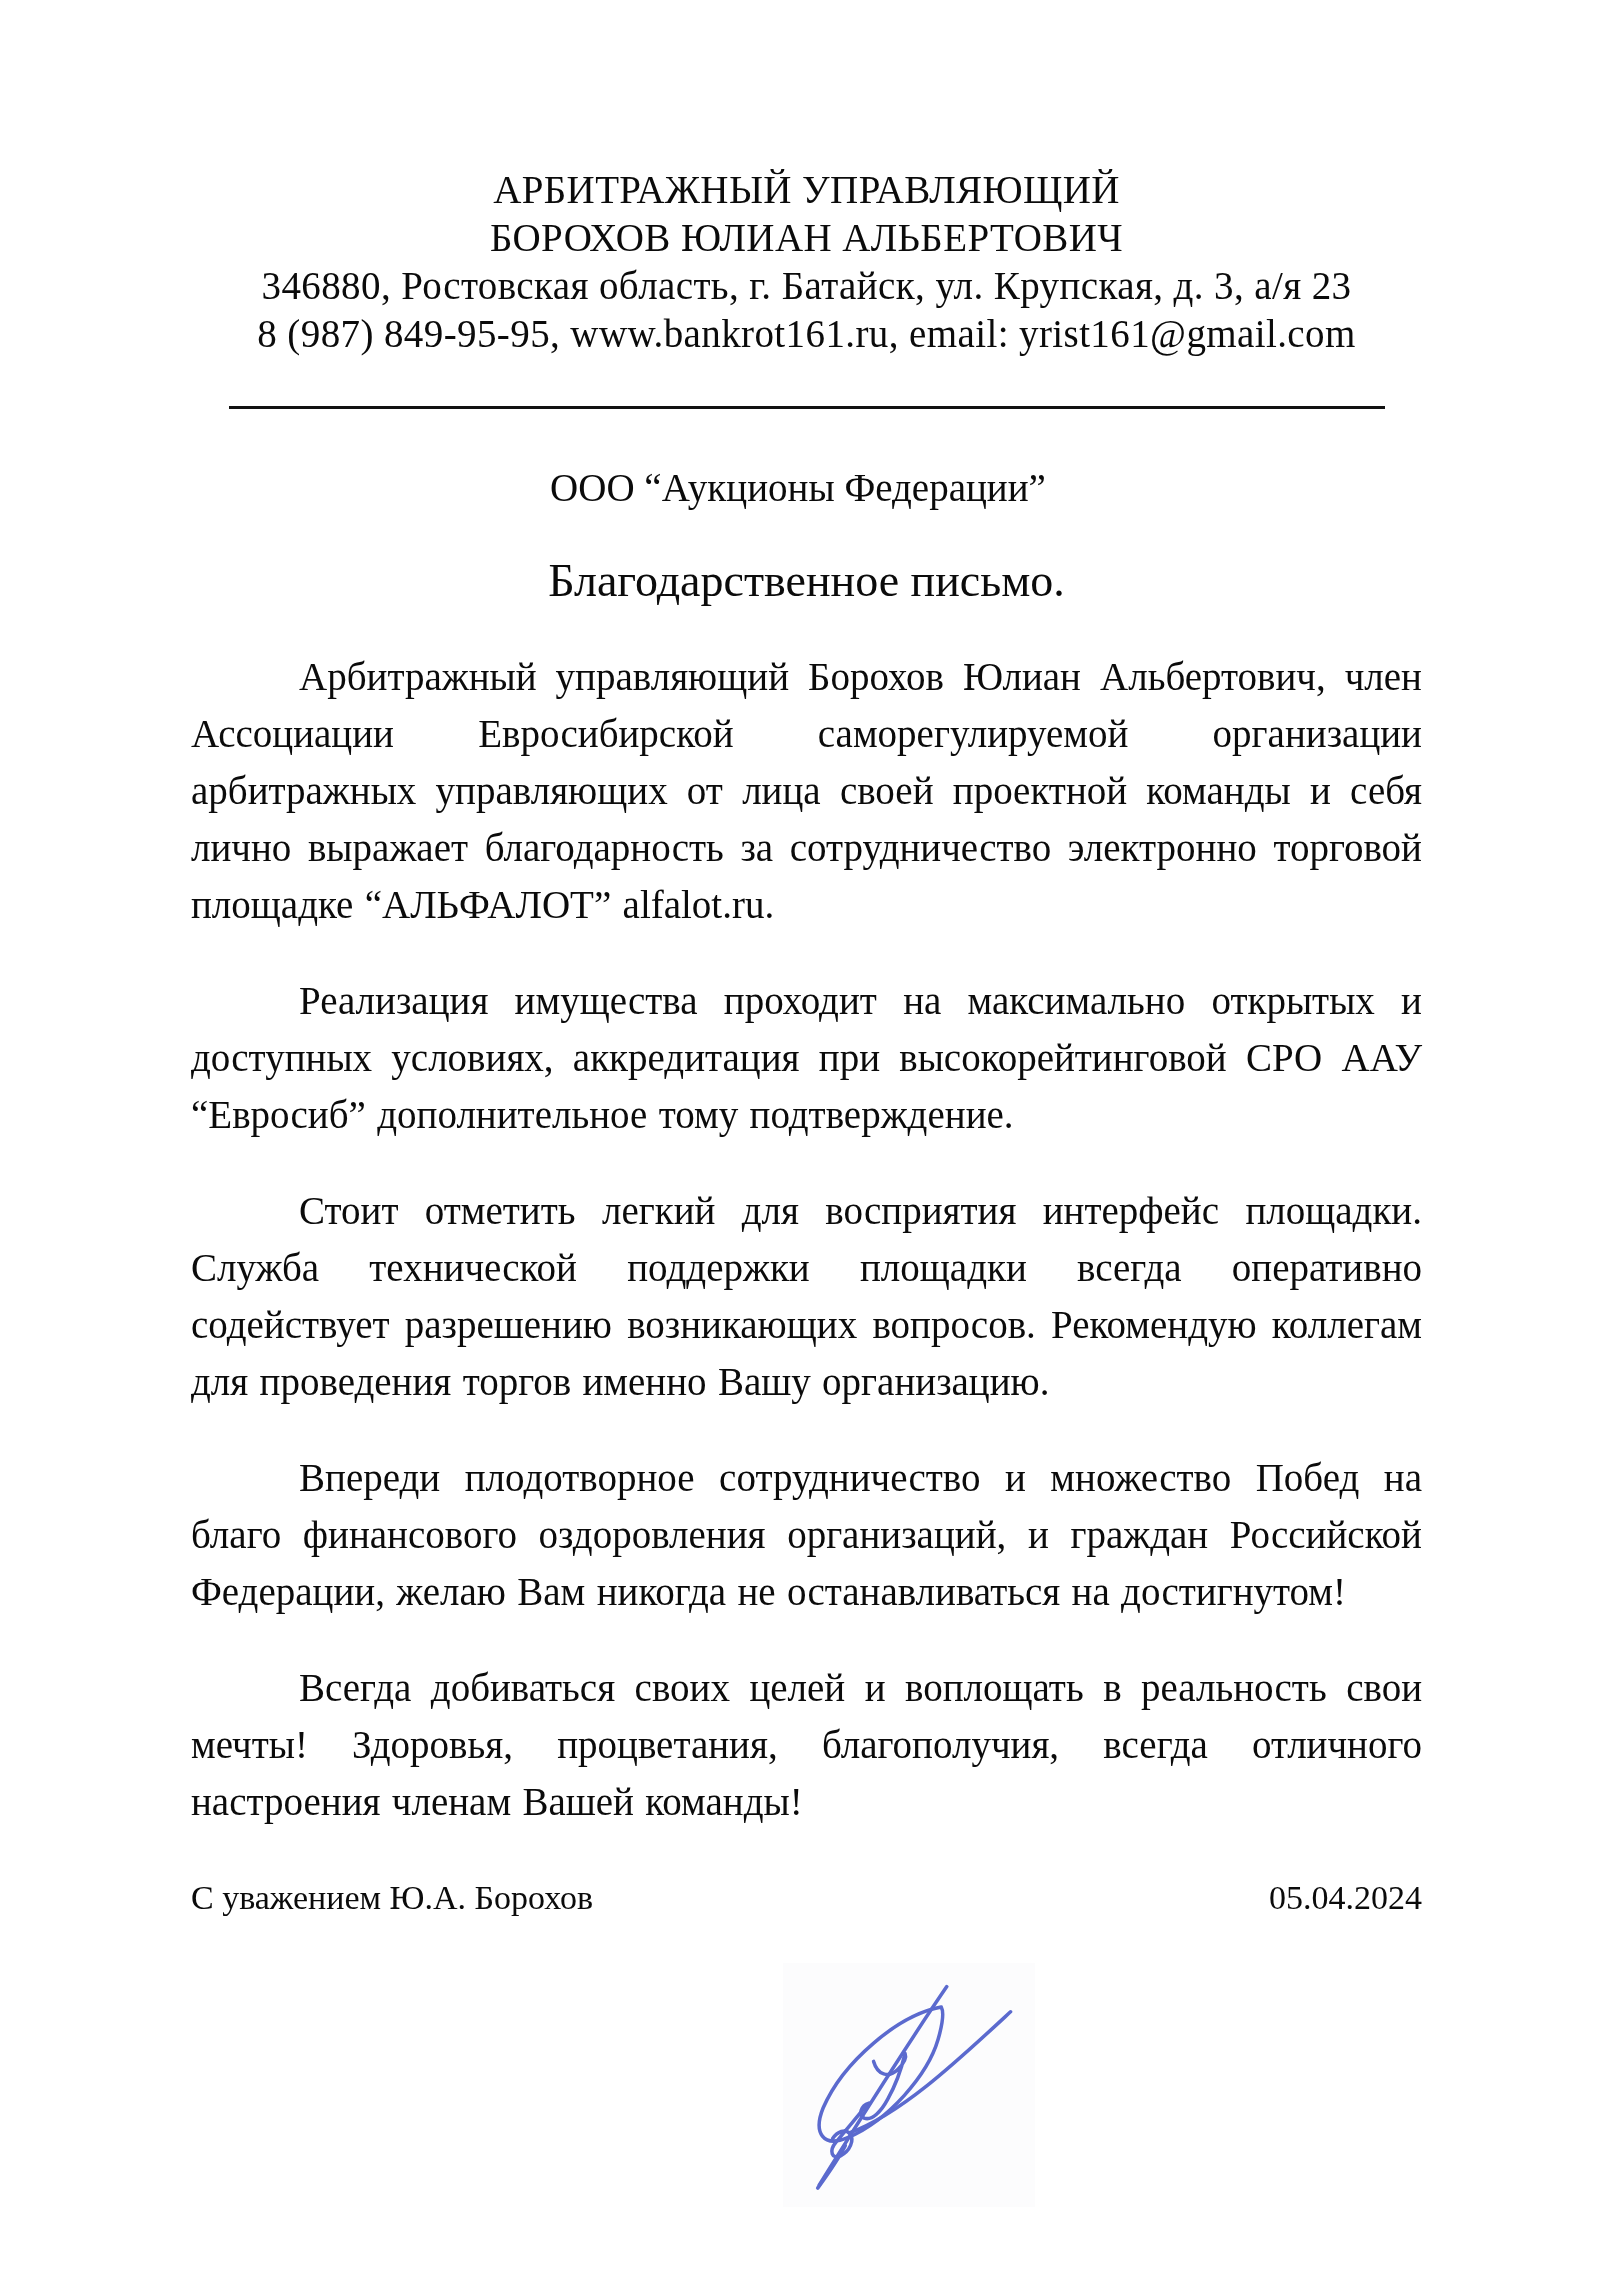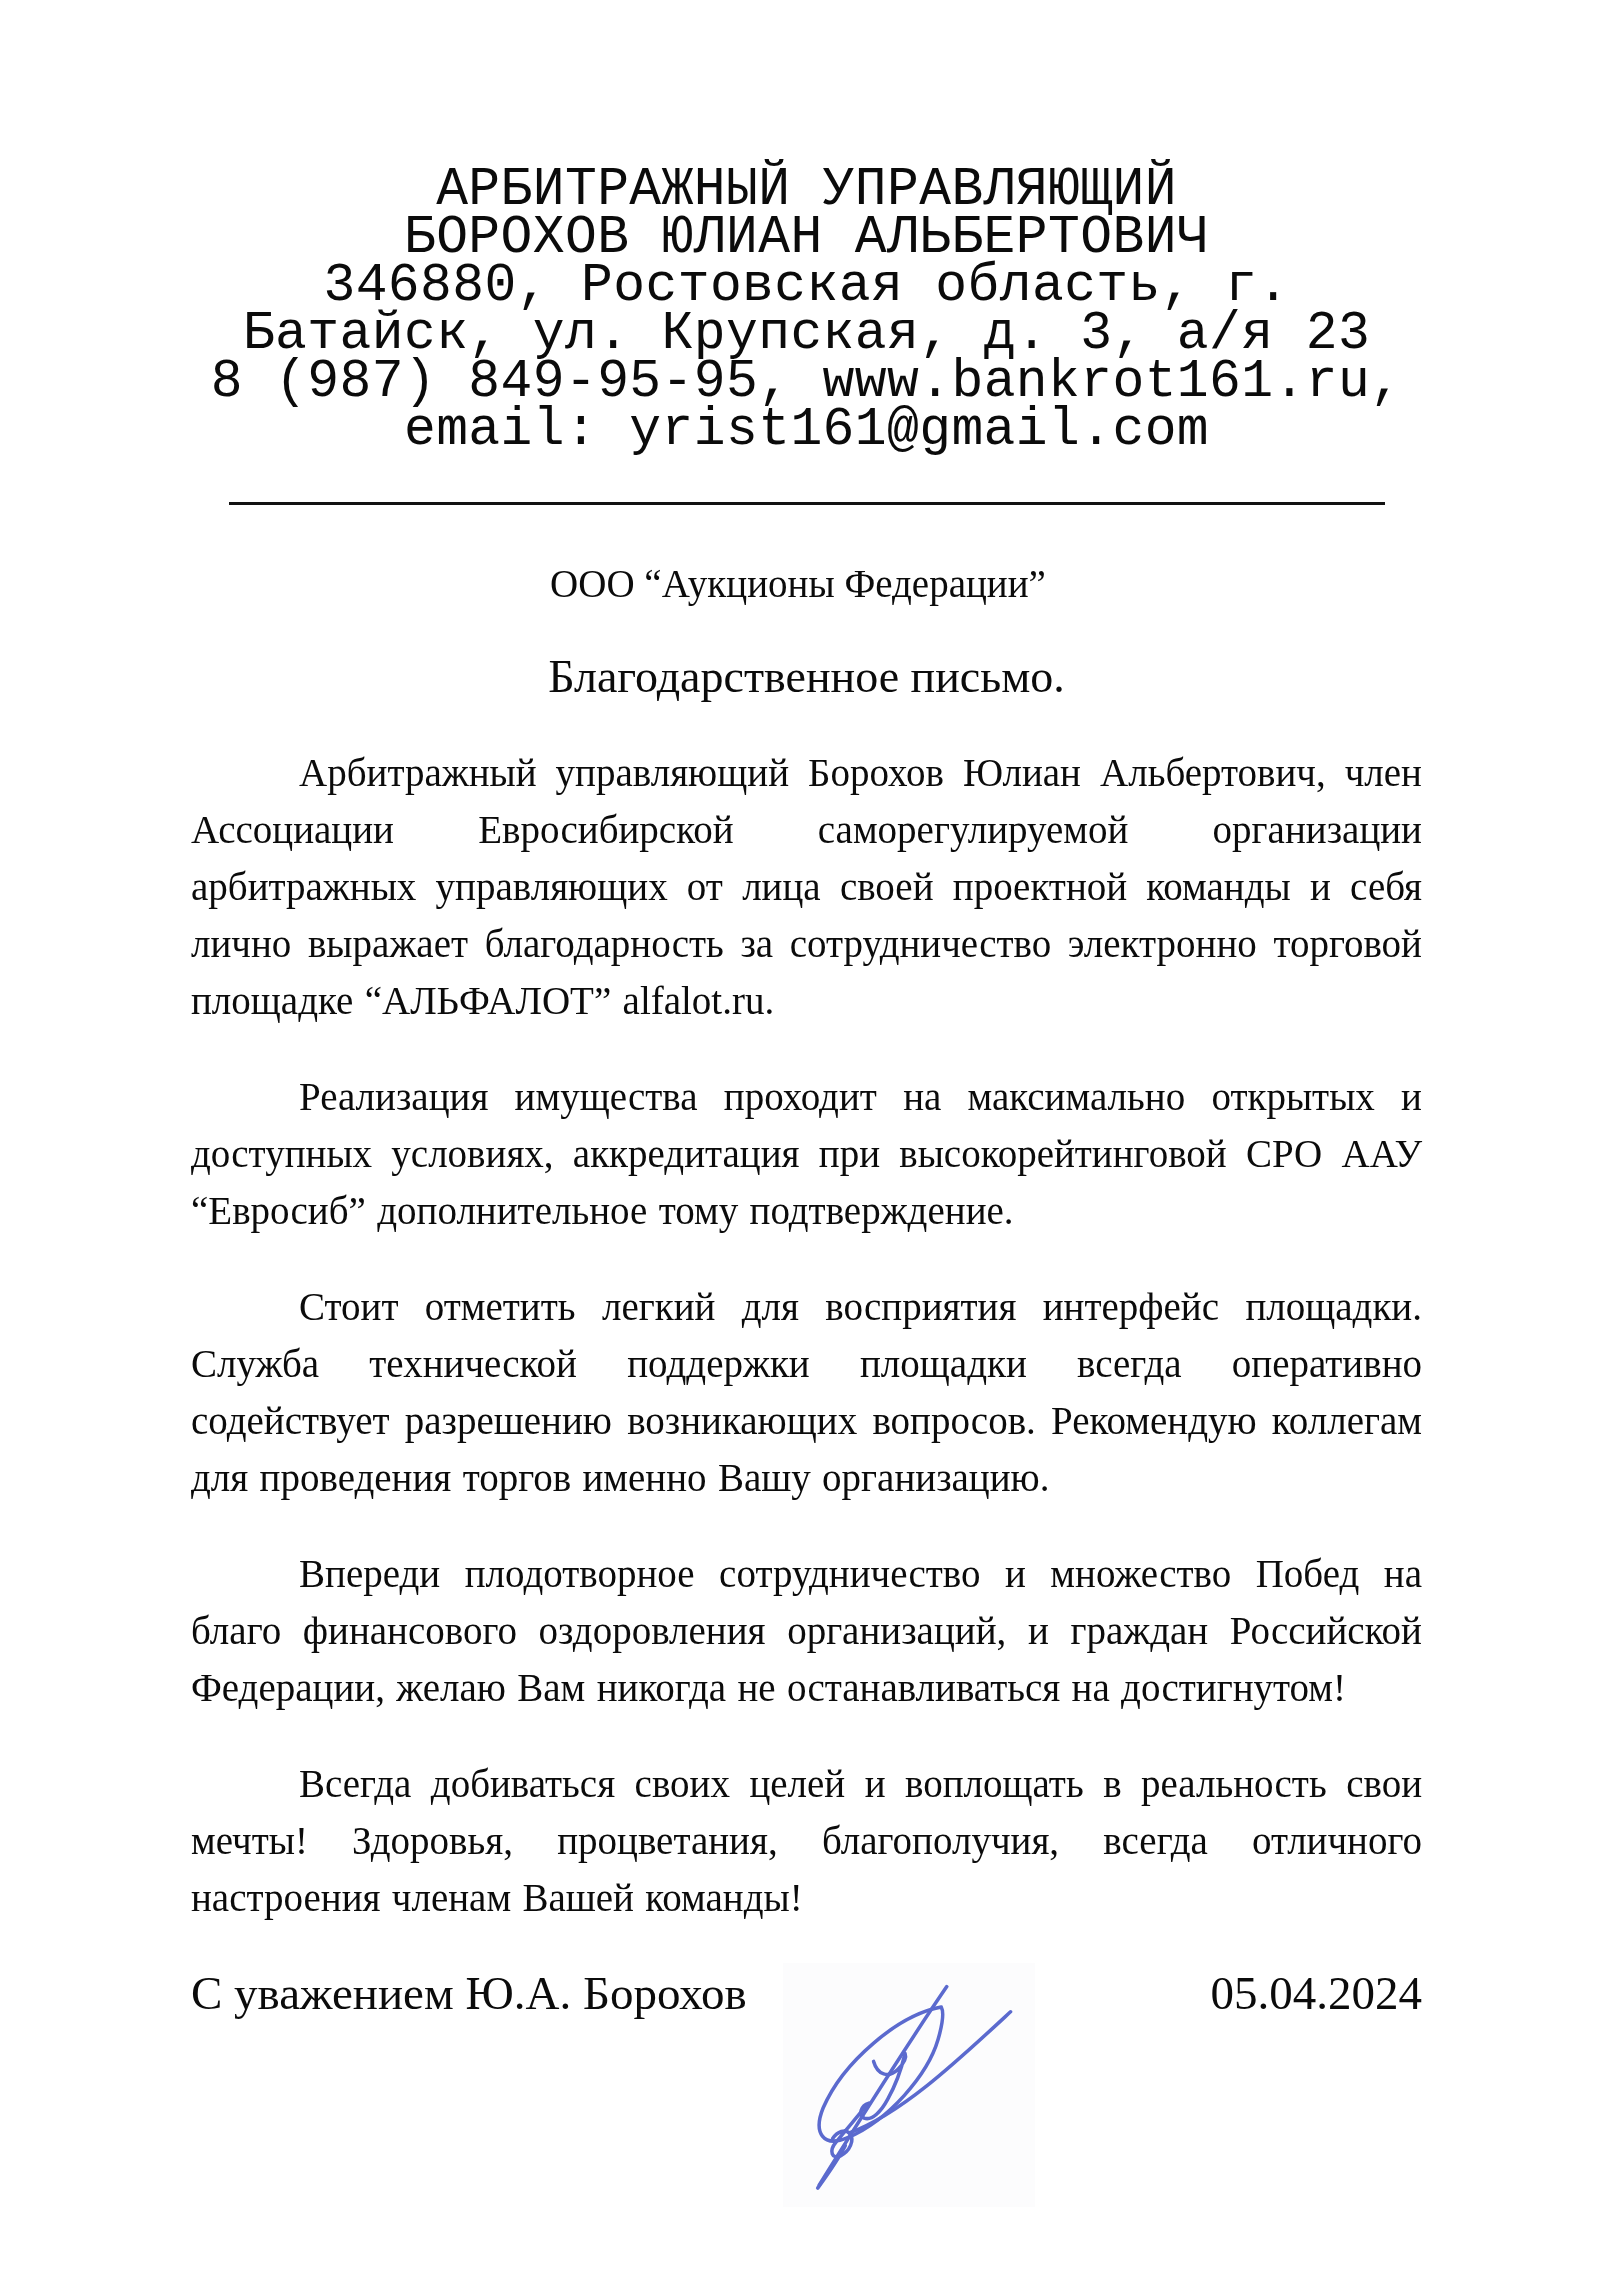--- a/index.html
+++ b/index.html
@@ -8,25 +8,24 @@
     width: 1617px;
     height: 2284px;
     box-sizing: border-box;
     padding: 166px 195px 0 191px;
     background: #ffffff;
     color: #0b0b0b;
     font-family: "Liberation Serif", serif;
     overflow: hidden;
   }
   .letterhead {
-    font-size: 53px;
+    font-size: 39px;
     line-height: 48px;
     text-align: center;
     letter-spacing: 0.4px;
-    font-family: Liberation Mono, monospace;
   }
   .rule {
     width: 1156px;
     height: 0;
     border-top: 3.9px solid #121212;
     margin: 48px auto 0 auto;
   }
   .recipient {
     font-size: 39px;
     line-height: 57px;
@@ -46,21 +45,21 @@
     text-align: justify;
     text-indent: 108px;
     margin: 39px 0 0 0;
     word-spacing: 1.6px;
   }
   .footer {
     display: flex;
     justify-content: space-between;
     align-items: baseline;
     margin-top: 39px;
-    font-size: 47px;
+    font-size: 34px;
     line-height: 57px;
   }
   .sig {
     position: absolute;
     left: 783px;
     top: 1963px;
     width: 252px;
     height: 244px;
     background: #fcfcfd;
   }

